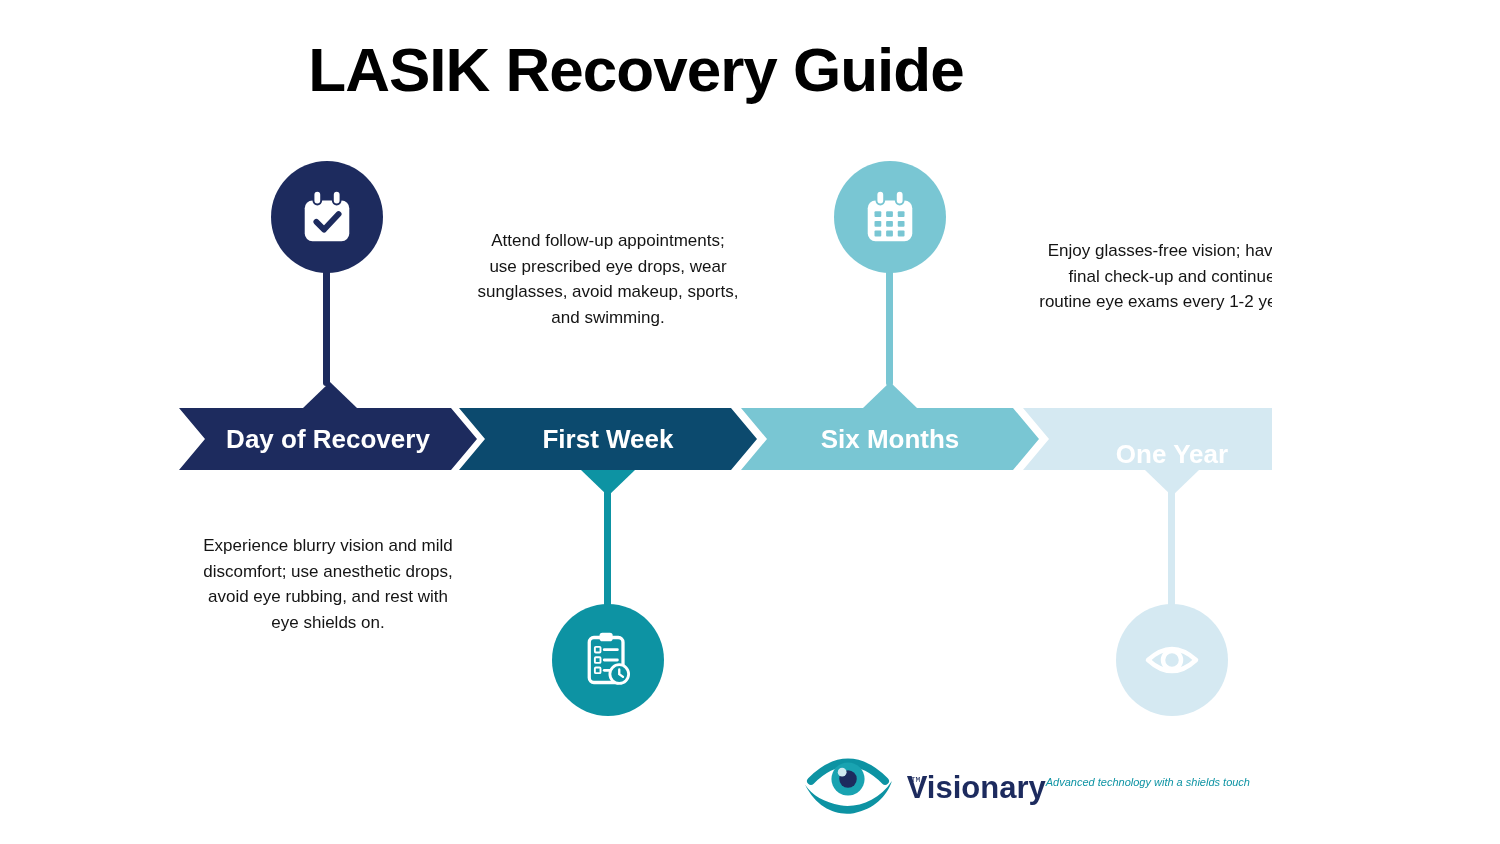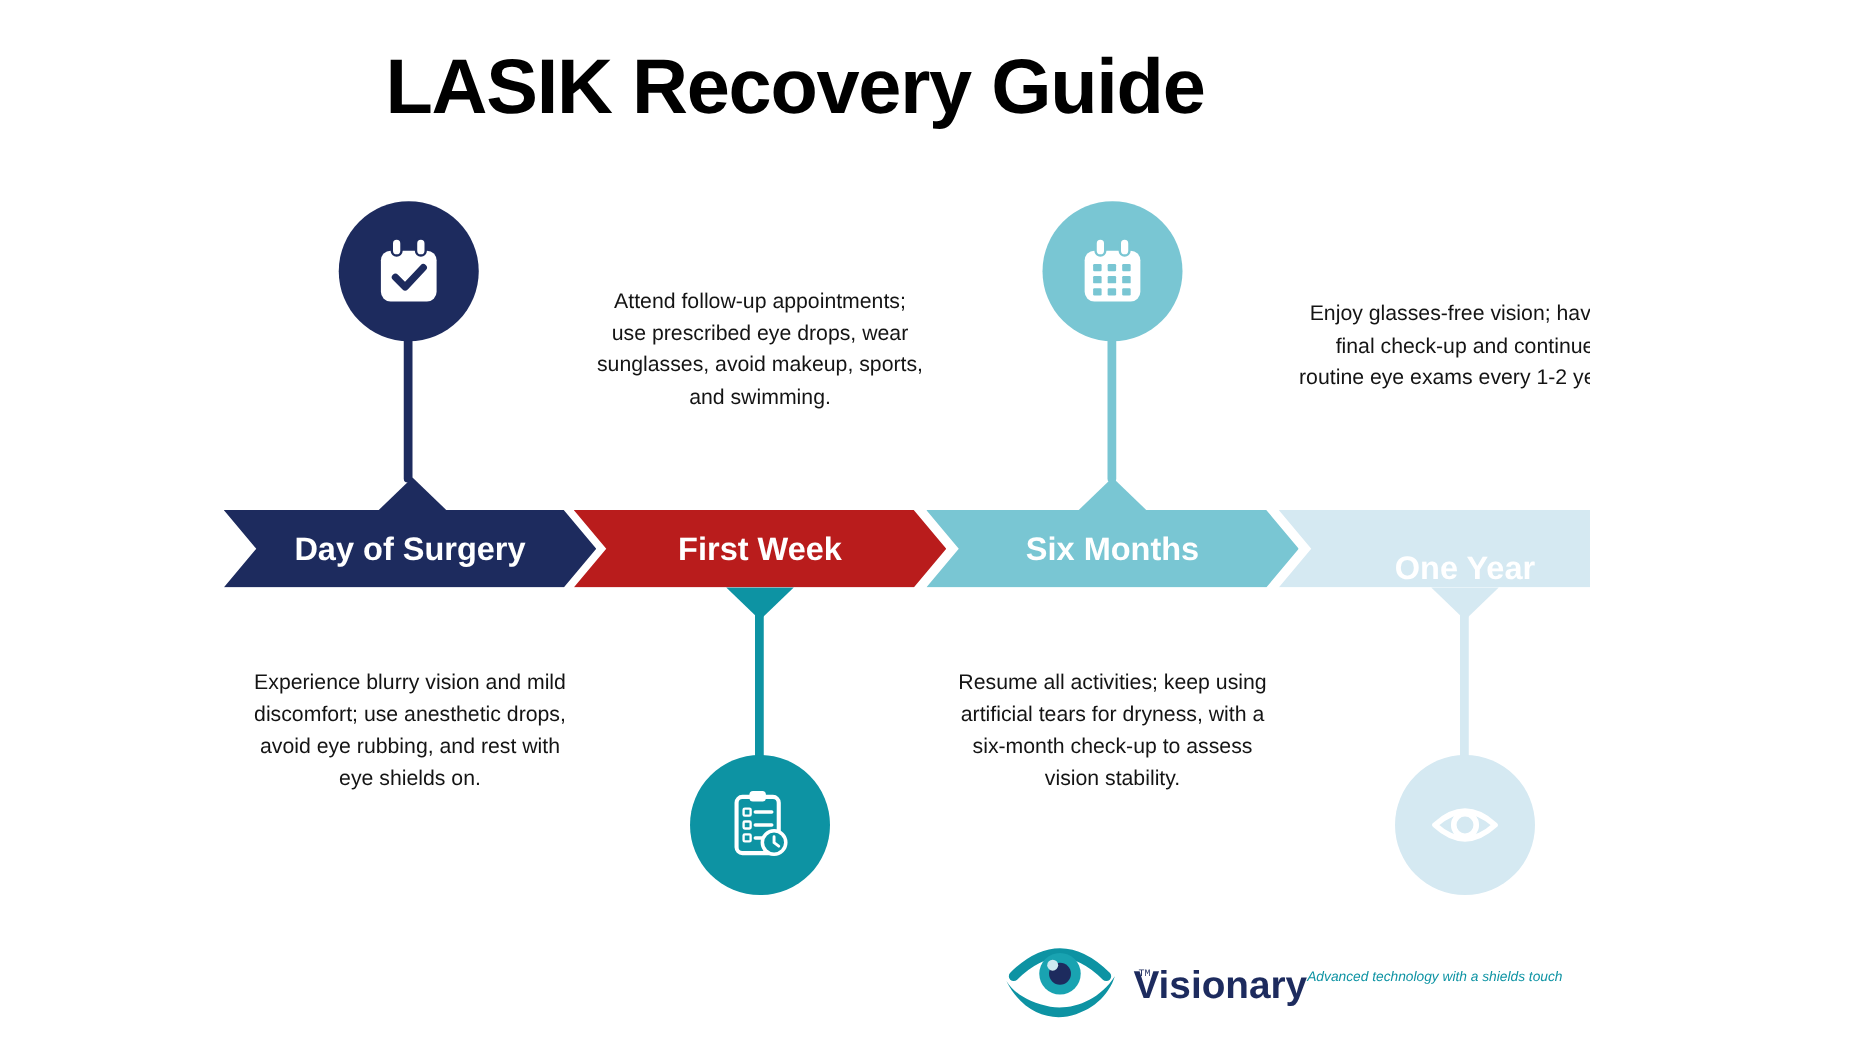--- a/index.html
+++ b/index.html
@@ -70,23 +70,23 @@
   <div class="connector conn-2" style="background-color: rgb(13, 147, 163);"></div>
   <div class="connector conn-3" style="background-color: rgb(121, 198, 211);"></div>
   <div class="connector conn-4" style="background-color: rgb(213, 233, 242);"></div>
 
   <div class="bump up bump-1" style="border-bottom-color: rgb(29, 43, 94);"></div>
   <div class="bump down bump-2" style="border-top-color: rgb(13, 147, 163);"></div>
   <div class="bump up bump-3" style="border-bottom-color: rgb(121, 198, 211);"></div>
   <div class="bump down bump-4" style="border-top-color: rgb(213, 233, 242);"></div>
 
   <div class="segment seg-1" style="background-color: rgb(29, 43, 94);">
-    <span class="seg-label">Day of Surgery</span>
+    <span class="seg-label">Day of Recovery</span>
   </div>
-  <div class="segment seg-2" style="background-color: #b91c1c;">
+  <div class="segment seg-2" style="background-color: #0c4a6e;">
     <span class="seg-label">First Week</span>
   </div>
   <div class="segment seg-3" style="background-color: rgb(121, 198, 211); justify-content: center;">
     <span class="seg-label">Six Months</span>
   </div>
   <div class="segment seg-4" style="background-color: rgb(213, 233, 242); align-items: flex-end;">
     <span class="seg-label">One Year</span>
   </div>
 
   <div class="icon-circle circle-1" style="background-color: rgb(29, 43, 94); color: rgb(29, 43, 94);">
@@ -140,24 +140,20 @@
   </div>
 
   <p class="desc desc-1">Experience blurry vision and mild
 discomfort; use anesthetic drops,
 avoid eye rubbing, and rest with
 eye shields on.</p>
   <p class="desc desc-2">Attend follow-up appointments;
 use prescribed eye drops, wear
 sunglasses, avoid makeup, sports,
 and swimming.</p>
-  <p class="desc desc-3">Resume all activities; keep using
-artificial tears for dryness, with a
-six-month check-up to assess
-vision stability.</p>
   <p class="desc desc-4">Enjoy glasses-free vision; have a
 final check-up and continue
 routine eye exams every 1-2 years.</p>
 
   <div class="logo">
     <div class="logo-mark">
       <svg width="98" height="78" viewBox="0 0 100 80">
         <path d="M12 42 Q50 4 88 42" fill="none" stroke="#0d93a3" stroke-width="8" stroke-linecap="round"></path>
         <circle cx="50" cy="40" r="17" fill="#19a3b1"></circle>
         <circle cx="50" cy="40" r="9" fill="#1d2b5e"></circle>

